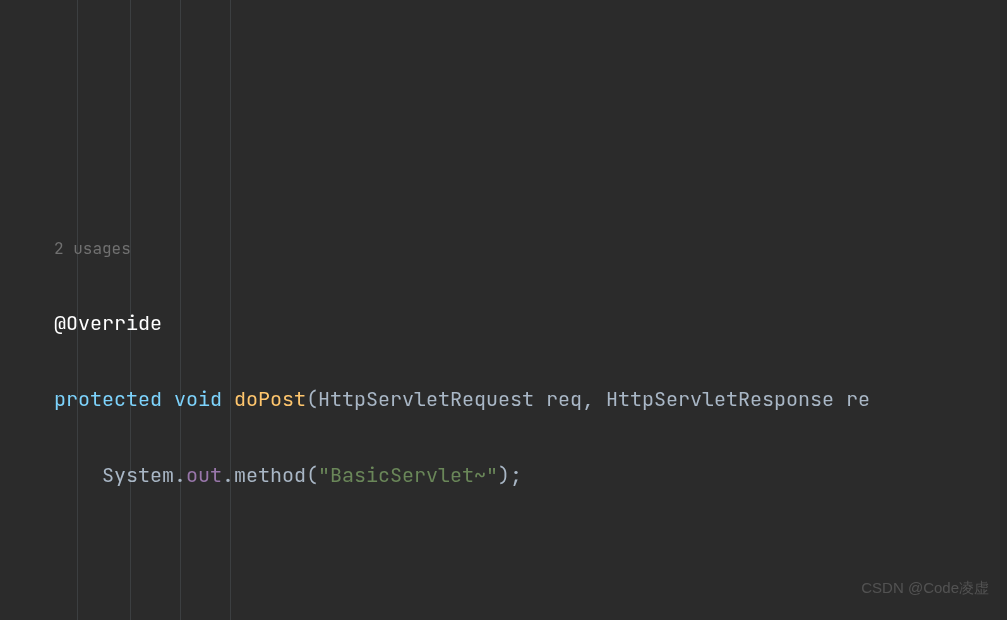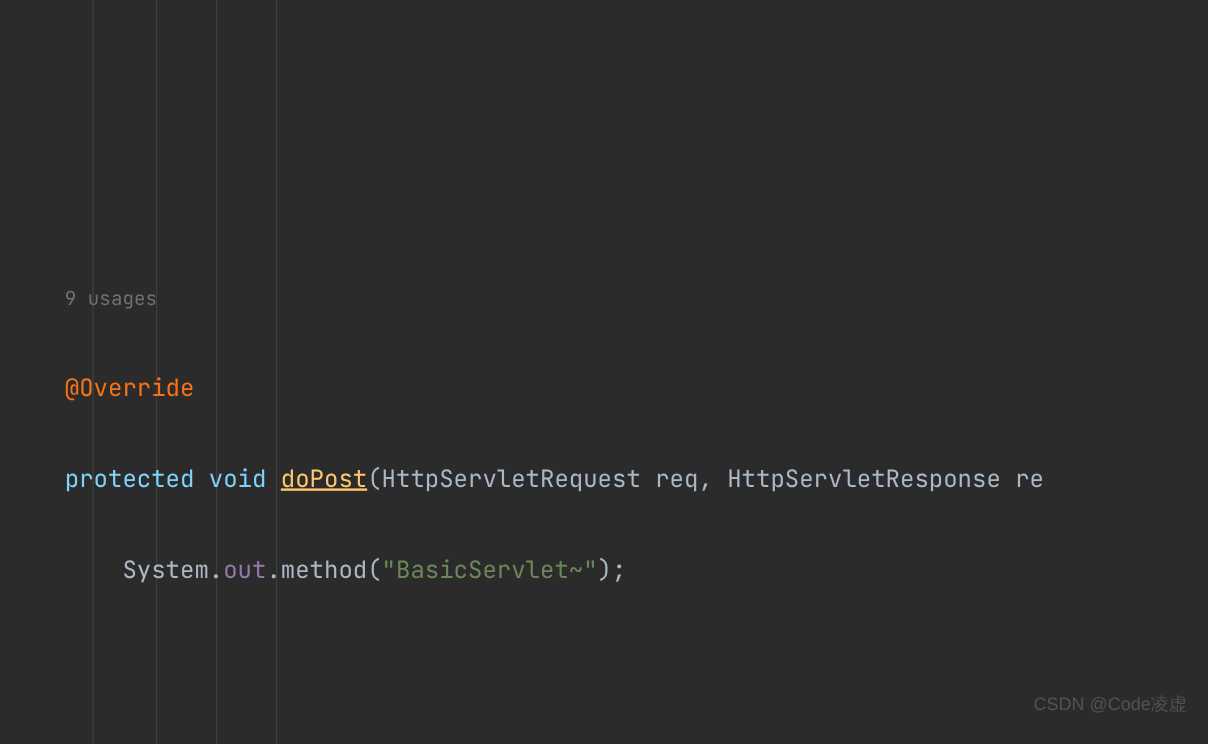--- a/index.html
+++ b/index.html
@@ -23,24 +23,24 @@
       padding-top: 0;
       white-space: pre;
       position: relative;
     }
     .line {
       display: block;
       position: relative;
       white-space: pre;
     }
     .kw { color: #7dd3fc; }
-    .method-name { color: #ffc66d; text-decoration: underline; }
+    .method-name { color: #ffc66d; }
     .field { color: #9876aa; }
     .string { color: #6a8759; }
-    .annotation { color: #f97316; margin-top: 17px; }
+    .annotation { color: #ffffff; margin-top: 17px; }
     .hint { color: #707070; }
     .hint-bg { background: #363636; border-radius: 3px; padding: 0 2px; }
     .usages {
       color: #707070;
       font-size: 16px;
     }
     .watermark {
       position: absolute;
       bottom: 18px;
       right: 18px;
@@ -60,21 +60,21 @@
   </style>
 </head>
 <body>
 
 <div class="code-area">
 <div class="guide-v" style="left:47px;"></div>
 <div class="guide-v" style="left:100px;"></div>
 <div class="guide-v" style="left:150px;"></div>
 <div class="guide-v" style="left:200px;"></div>
 
-<span class="line">  <span class="usages">9 usages</span></span>
+<span class="line">  <span class="usages">2 usages</span></span>
 <span class="line">  <span class="annotation">@Override</span></span>
 <span class="line">  <span class="kw">protected</span> <span class="kw">void</span> <span class="method-name">doPost</span><span>(</span><span>HttpServletRequest</span> <span>req</span><span>,</span> <span>HttpServletResponse</span> <span>re</span></span>
 <span class="line">      <span>System</span><span>.</span><span class="field">out</span><span>.</span><span>method</span><span>(</span><span class="string">"BasicServlet~"</span><span>)</span><span>;</span></span>
 <span class="line"> </span>
 
 
 
 
 
 

